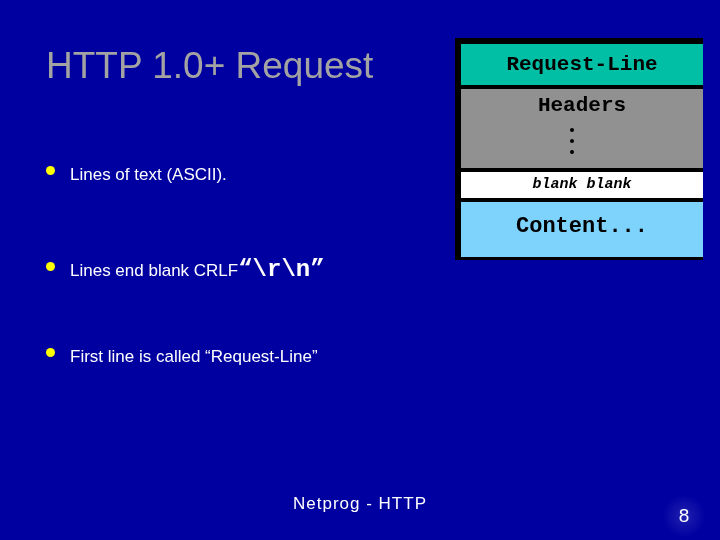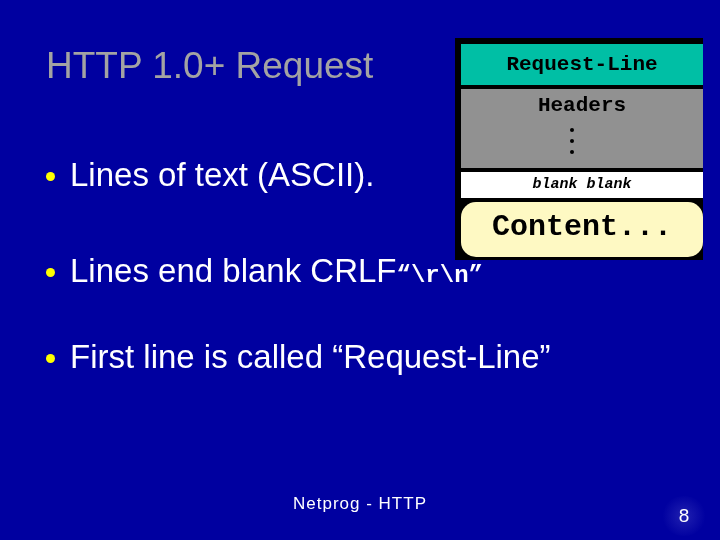--- a/index.html
+++ b/index.html
@@ -52,21 +52,21 @@
     border-radius: 50%;
     background: #FFFF00;
     margin-right: 15px;
     position: relative;
     top: -5px;
     flex: 0 0 auto;
   }
   .bullet-text {
     color: #FFFFFF;
     font-family: "Liberation Sans", sans-serif;
-    font-size: 33px;
+    font-size: 17px;
     font-weight: 400;
     line-height: 29px;
   }
   .bullet-mono {
     color: #FFFFFF;
     font-family: "Liberation Mono", monospace;
     font-size: 24px;
     font-weight: 700;
   }
 
@@ -129,24 +129,23 @@
     top: 131px;
     height: 26px;
     background: #FFFFFF;
     font-size: 15px;
     line-height: 26px;
     font-style: italic;
   }
   #box-content {
     top: 161px;
     height: 55px;
-    background: #fef9c3;
-    font-size: 30px;
+    background: #7dd3fc;
+    font-size: 22px;
     line-height: 50px;
-    border-radius: 15px;
   }
 
   
   #footer {
     position: absolute;
     left: 0;
     top: 494px;
     width: 720px;
     text-align: center;
     color: #FFFFFF;

